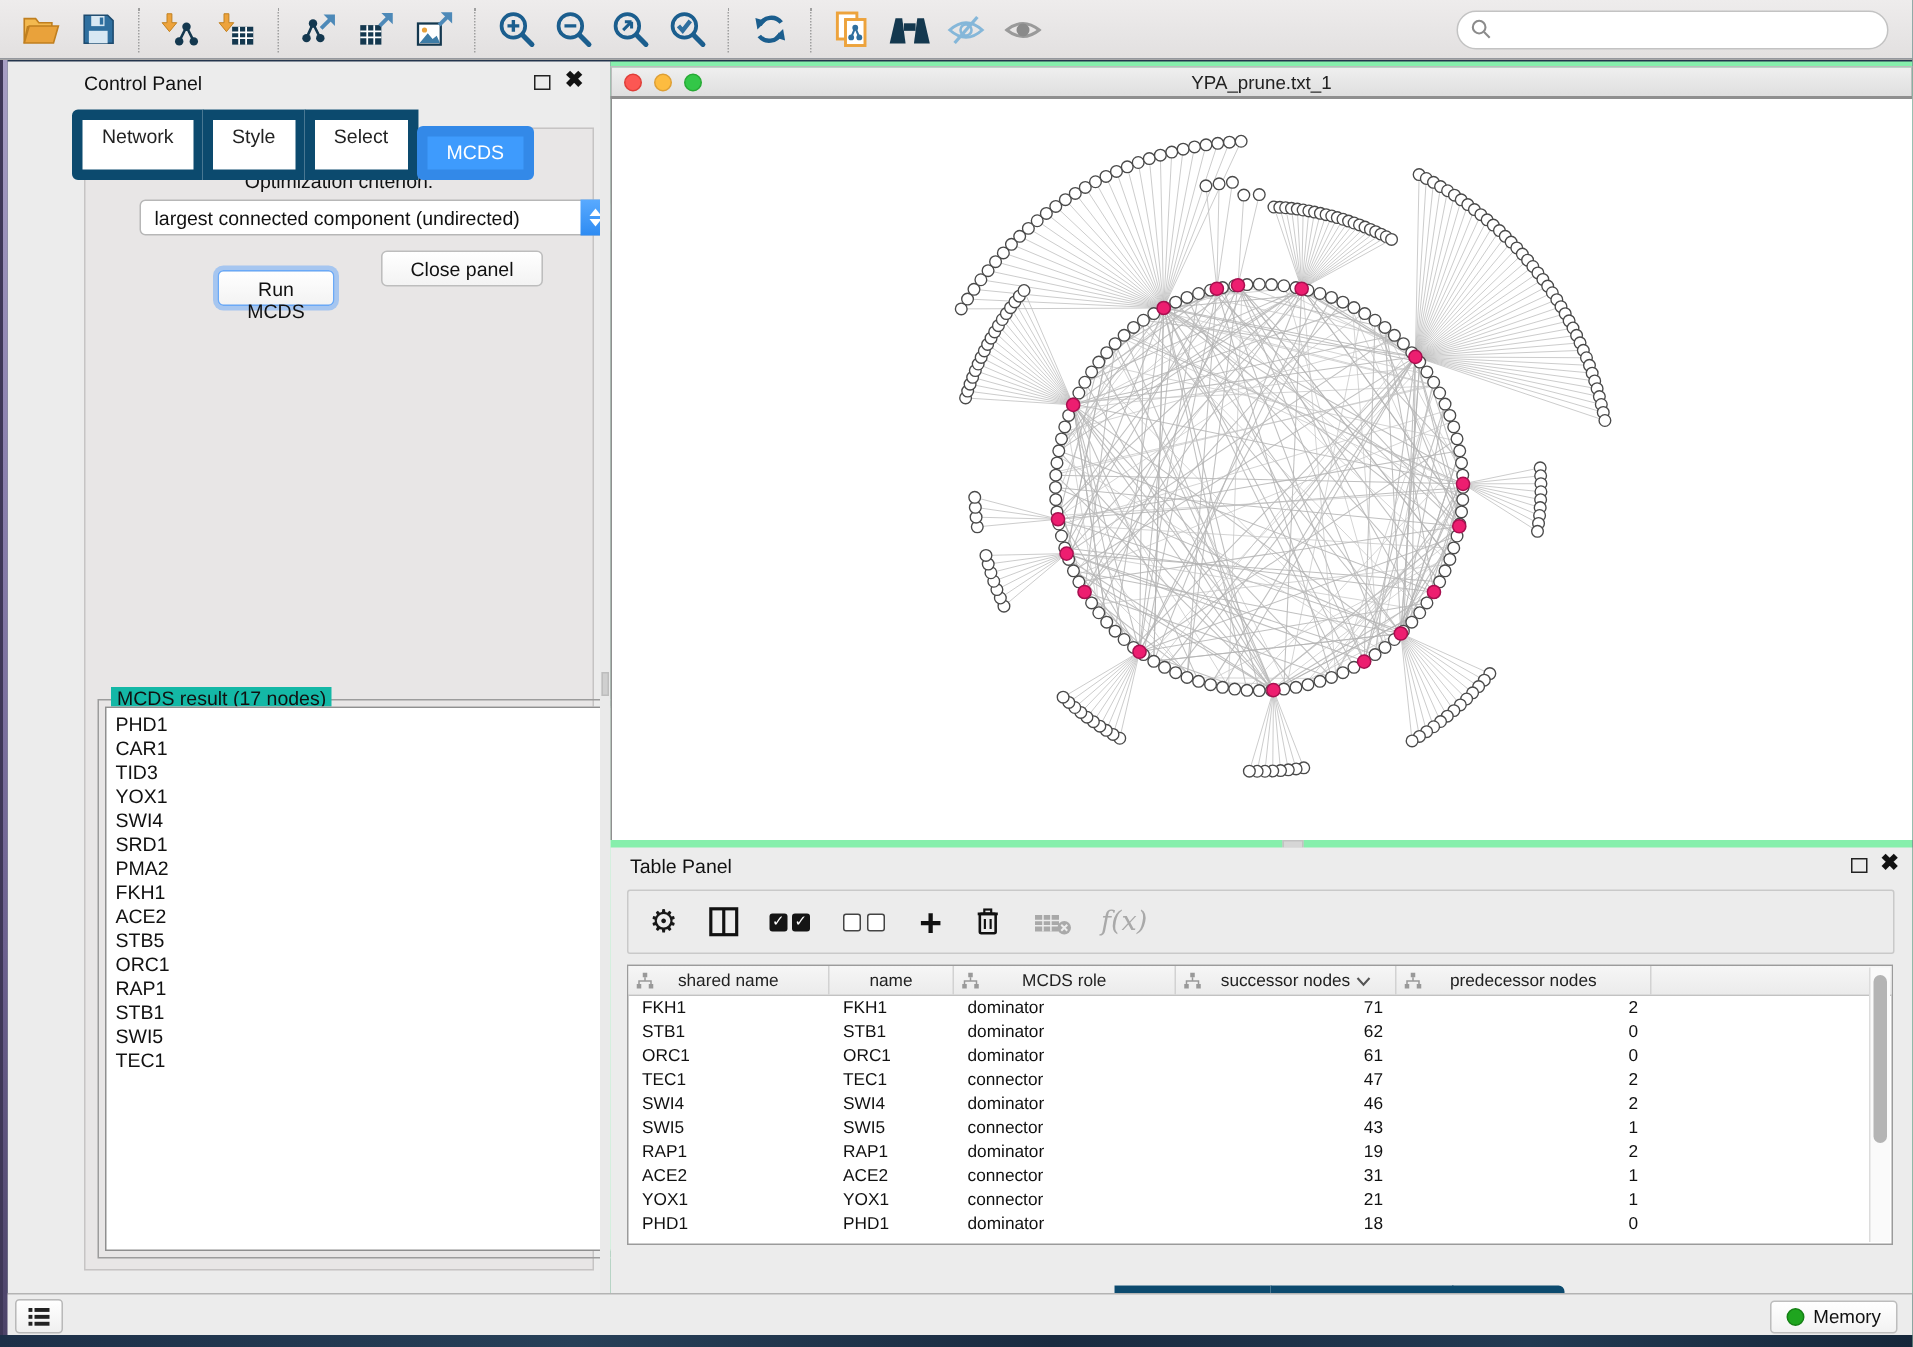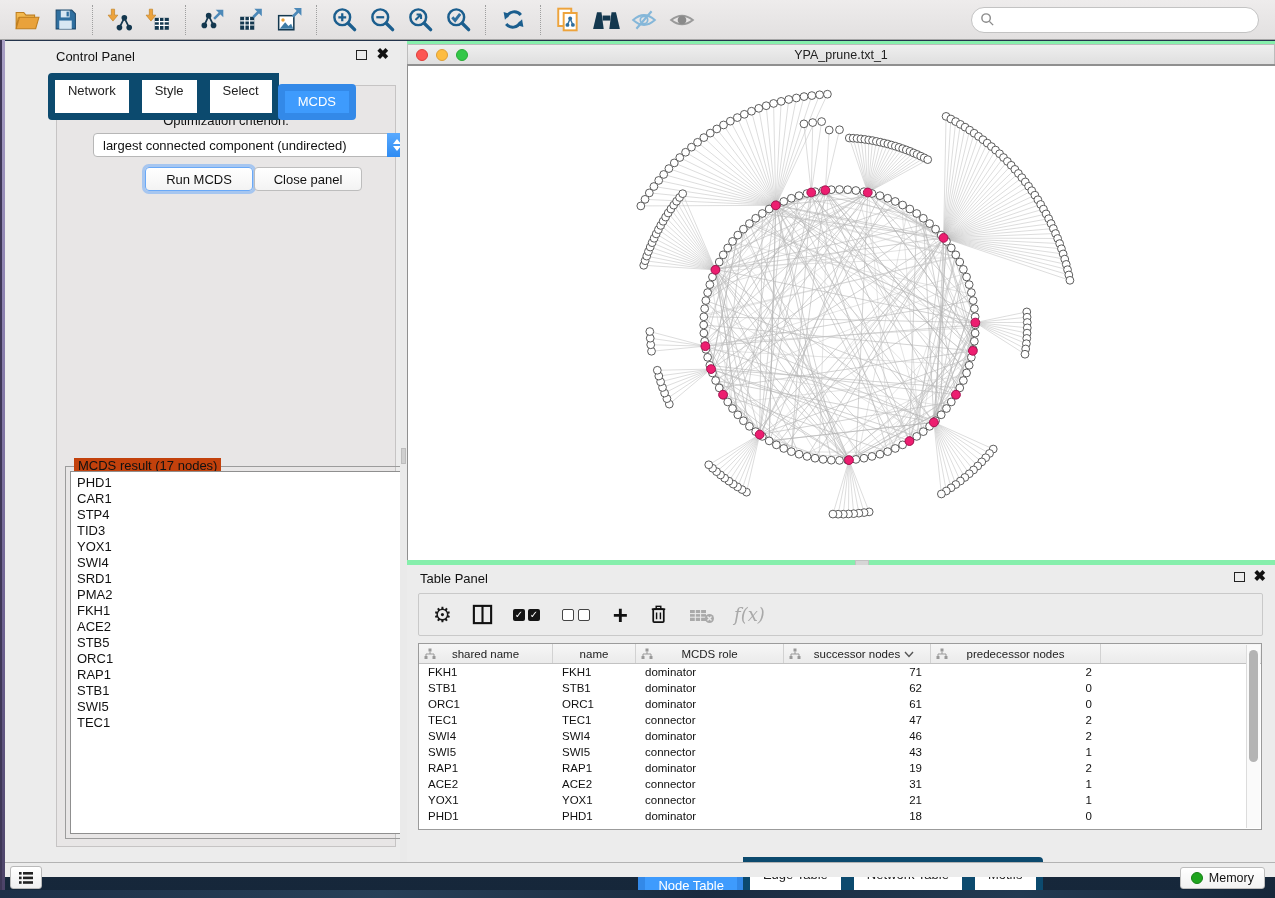--- a/index.html
+++ b/index.html
@@ -40,25 +40,25 @@
   .opt-label { position:absolute; top:27px; width:100%; text-align:center; font-size:13px; color:#111; }
   .dropdown { position:absolute; top:47px; left:36px; width:314px; height:24px; background:#fff;
     border:1px solid #b7b7b7; border-radius:4px; display:flex; align-items:center; }
   .dropdown .dd-text { flex:1; font-size:13px; padding-left:9px; color:#111; white-space:nowrap; }
   .dd-stepper { width:20px; height:24px; margin:-1px -1px 0 0; border-radius:0 4px 4px 0;
     background:linear-gradient(#59aaff,#2e8bf2); display:flex; flex-direction:column; align-items:center; justify-content:center; gap:2px; }
   .dd-up { width:0;height:0;border-left:4px solid transparent;border-right:4px solid transparent;border-bottom:5px solid #fff; }
   .dd-down { width:0;height:0;border-left:4px solid transparent;border-right:4px solid transparent;border-top:5px solid #fff; }
   .btn { background:linear-gradient(#ffffff,#f3f3f3); border:1px solid #bdbdbd; border-radius:4px;
     font-size:13px; color:#111; padding:4px 14px; }
-  .run-btn { position:absolute; top:81px; left:88px; width:108px; height:24px;
+  .run-btn { position:absolute; top:94px; left:88px; width:78px; height:24px;
     border-color:#6aa9f7; box-shadow:0 0 0 3px rgba(100,165,250,.5); }
   .closepanel-btn { position:absolute; top:81px; left:197px; width:108px; height:24px; }
   .groupbox { position:absolute; left:8px; top:380px; width:372px; height:373px; border:1px solid #9c9c9c; }
-  .groupbox legend, .gb-legend { position:absolute; top:-9px; left:8px; background:#c2410c; font-size:13px; color:#111; padding:0 4px; }
+  .groupbox legend, .gb-legend { position:absolute; top:-9px; left:8px; background:#14b8a6; font-size:13px; color:#111; padding:0 4px; }
   .mcds-list { position:absolute; inset:4px; background:#fff; border:1px solid #8f8f8f; overflow:hidden; padding:3px 0 0 6px; }
   .mcds-item { font-size:13px; line-height:16px; color:#111; }
   .mcds-scroll { position:absolute; top:5px; bottom:5px; right:5px; width:11px; background:#f4f4f4; border-left:1px solid #dadada; }
 
   
   .vsplit { position:absolute; left:400px; top:41px; width:7px; height:821px; background:#eaeaea; }
   .vsplit .handle { position:absolute; top:407px; left:1px; width:5px; height:16px; background:#cfcfcf; border:1px solid #bdbdbd; }
   .hsplit-handle { position:absolute; left:448px; top:519px; width:14px; height:6px; background:#d6d6d6; border:1px solid #c2c2c2; }
 
   
@@ -98,21 +98,21 @@
   .c0{width:134px}.c1{width:83px}.c2{width:148px}.c3{width:147px}.c4{width:170px}.c5{flex:1;border-right:none}
   .trow { display:flex; height:16px; }
   .td { font-size:11.5px; color:#111; line-height:16px; padding-left:9px; white-space:nowrap; overflow:hidden; }
   .td.num { text-align:right; padding-right:9px; padding-left:0; }
   .tscroll { position:absolute; top:1px; bottom:1px; right:1px; width:14px; background:#fafafa; border-left:1px solid #dcdcdc; }
   .tscroll .thumb { position:absolute; top:5px; left:2px; width:9px; height:112px; background:#b4b4b4; border-radius:5px; }
 
   .tp-tabs { position:absolute; top:292px; left:0; right:0; display:flex; justify-content:center; }
 
   
-  .statusbar { position:absolute; left:4px; top:862px; width:1271px; height:15px; background:#ececec; border-top:1px solid #b3b3b3; }
+  .statusbar { position:absolute; left:4px; top:862px; width:1271px; height:28px; background:#ececec; border-top:1px solid #b3b3b3; }
   .list-btn { position:absolute; left:6px; top:3px; width:32px; height:23px; background:linear-gradient(#fff,#f0f0f0);
     border:1px solid #b9b9b9; border-radius:3px; display:flex; align-items:center; justify-content:center; }
   .memory-btn { position:absolute; right:10px; top:4px; height:22px; background:linear-gradient(#fff,#f2f2f2);
     border:1px solid #bdbdbd; border-radius:3px; display:flex; align-items:center; padding:0 10px; gap:6px; font-size:12.5px; color:#111; }
   .mem-dot { width:12px; height:12px; border-radius:50%; background:#1fa51f; border:1px solid #158015; }
 </style>
 </head>
 <body>
 
 <div class="toolbar">
@@ -275,21 +275,20 @@
           <span class="dd-down"></span>
         </span>
     </div>
     <button class="btn run-btn">Run MCDS</button>
     <button class="btn closepanel-btn">Close panel</button>
     <div class="groupbox">
       <span class="gb-legend">MCDS result (17 nodes)</span>
       <div class="mcds-list">
           <div class="mcds-item">PHD1</div>
           <div class="mcds-item">CAR1</div>
-          <div class="mcds-item">STP4</div>
           <div class="mcds-item">TID3</div>
           <div class="mcds-item">YOX1</div>
           <div class="mcds-item">SWI4</div>
           <div class="mcds-item">SRD1</div>
           <div class="mcds-item">PMA2</div>
           <div class="mcds-item">FKH1</div>
           <div class="mcds-item">ACE2</div>
           <div class="mcds-item">STB5</div>
           <div class="mcds-item">ORC1</div>
           <div class="mcds-item">RAP1</div>

